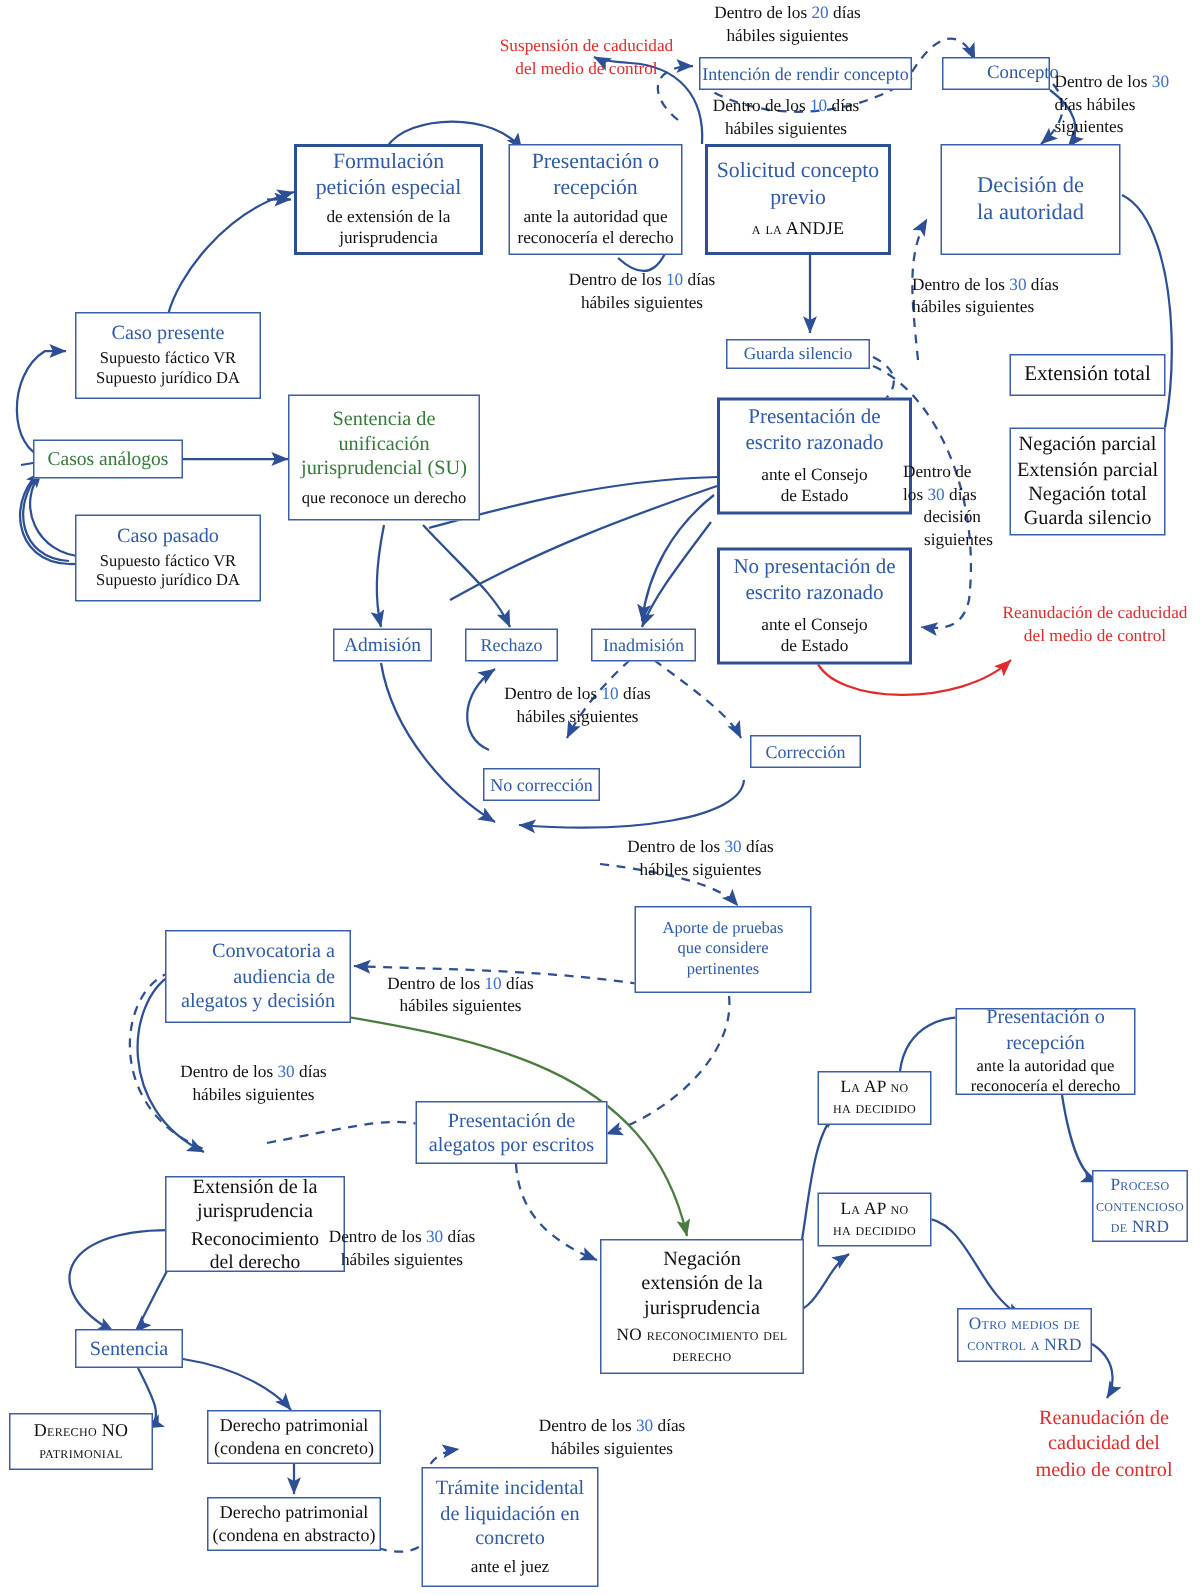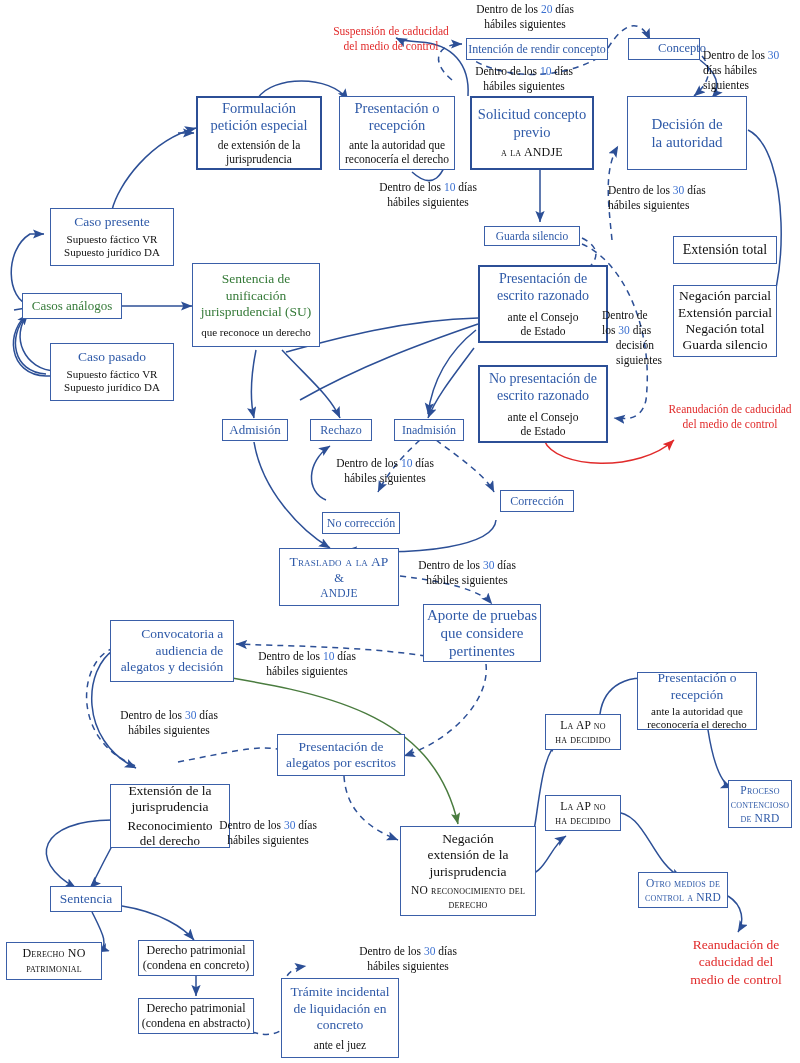--- a/index.html
+++ b/index.html
@@ -219,28 +219,23 @@
   <div class="box" style="left:394px;top:419px;width:70px;height:22px;">
     <span class="hdr t-blue" style="font-size:12px;">Inadmisión</span>
   </div>
   <div class="box" style="left:322px;top:490px;width:78px;height:22px;margin-top:22px;">
     <span class="hdr t-blue" style="font-size:12px;">No corrección</span>
   </div>
   <div class="box" style="left:460px;top:490px;width:74px;height:22px;margin-left:40px;">
     <span class="hdr t-blue" style="font-size:12px;">Corrección</span>
   </div>
 
-  <div class="box" style="left:279px;top:548px;width:120px;height:58px;">
-    <span class="hdr t-blue sc" style="font-size:13.5px;">Traslado a la AP</span>
-    <span class="t-blue" style="font-size:12.5px;">&amp;</span>
-    <span class="t-blue sc" style="font-size:11.5px;">ANDJE</span>
-  </div>
 
   <div class="box" style="left:423px;top:604px;width:118px;height:58px;">
-    <span class="hdr t-blue" style="font-size:15px;">Aporte de pruebas<br>que considere<br>pertinentes</span>
+    <span class="hdr t-blue" style="font-size:11px;">Aporte de pruebas<br>que considere<br>pertinentes</span>
   </div>
 
   <div class="box" style="left:110px;top:620px;width:124px;height:62px;text-align:right;">
     <span class="hdr t-blue" style="font-size:13.5px;">Convocatoria a<br>audiencia de<br>alegatos y decisión</span>
   </div>
 
   <div class="box" style="left:277px;top:734px;width:128px;height:42px;">
     <span class="hdr t-blue" style="font-size:13.5px;">Presentación de<br>alegatos por escritos</span>
   </div>
 

